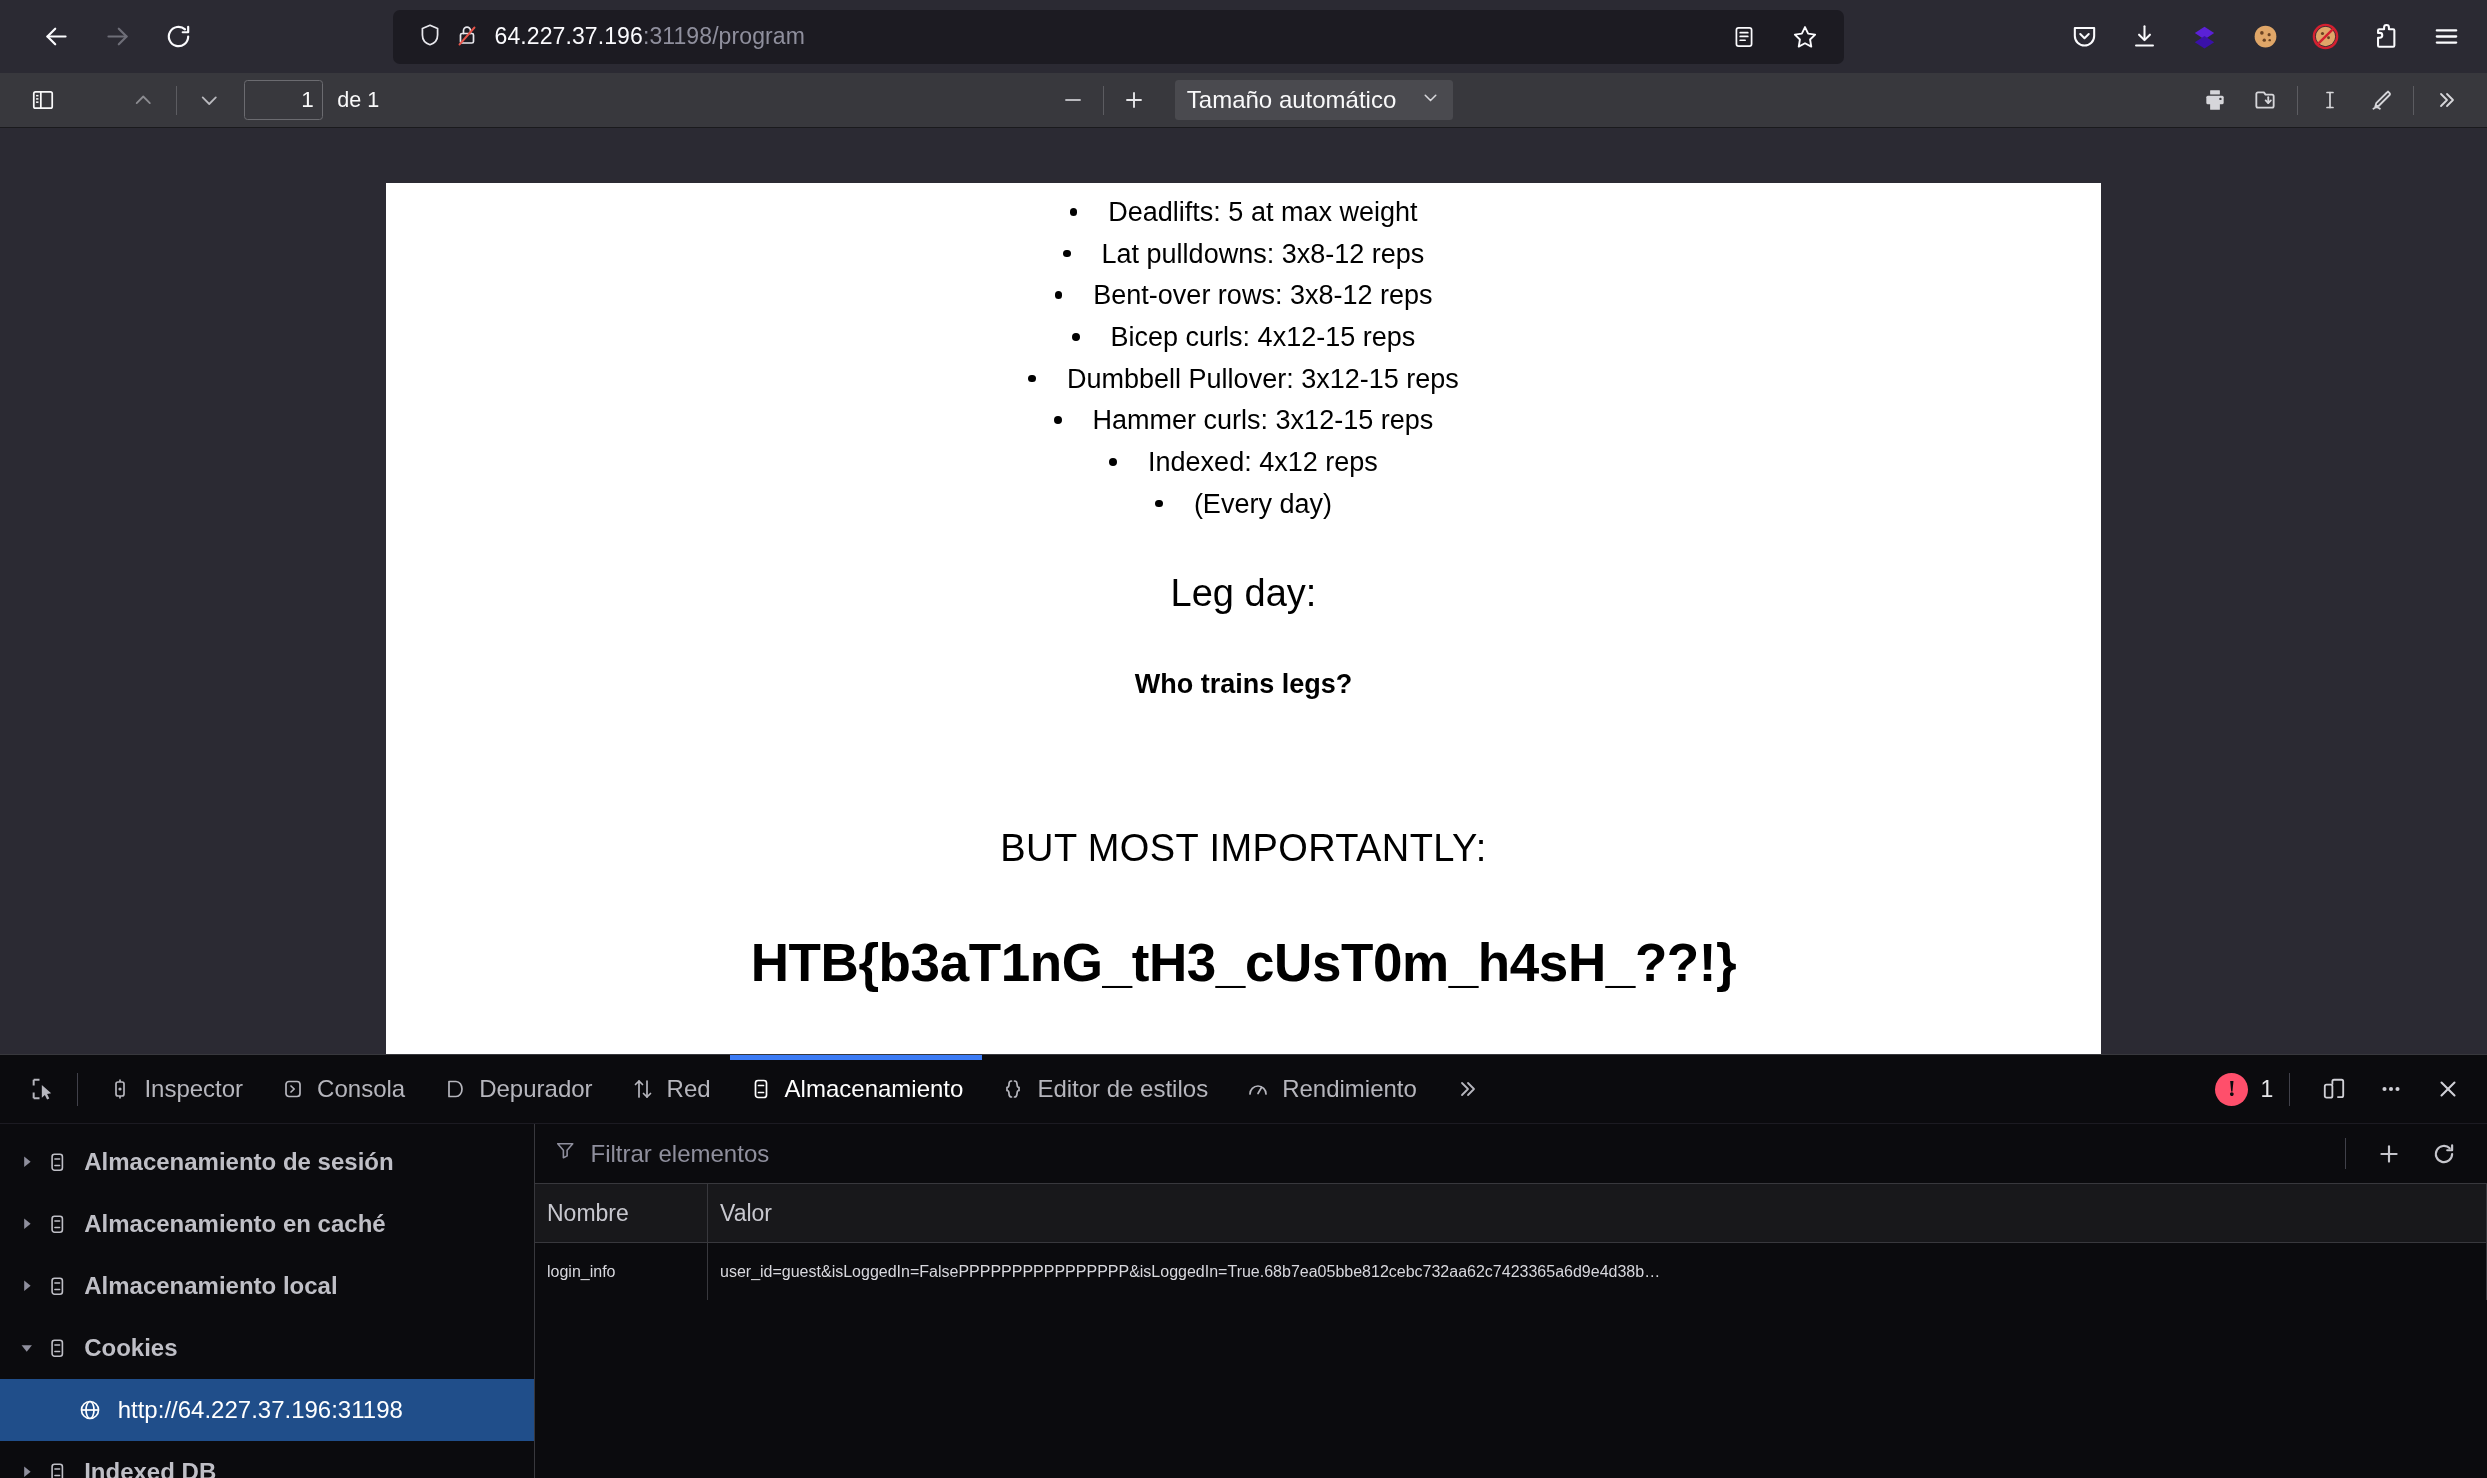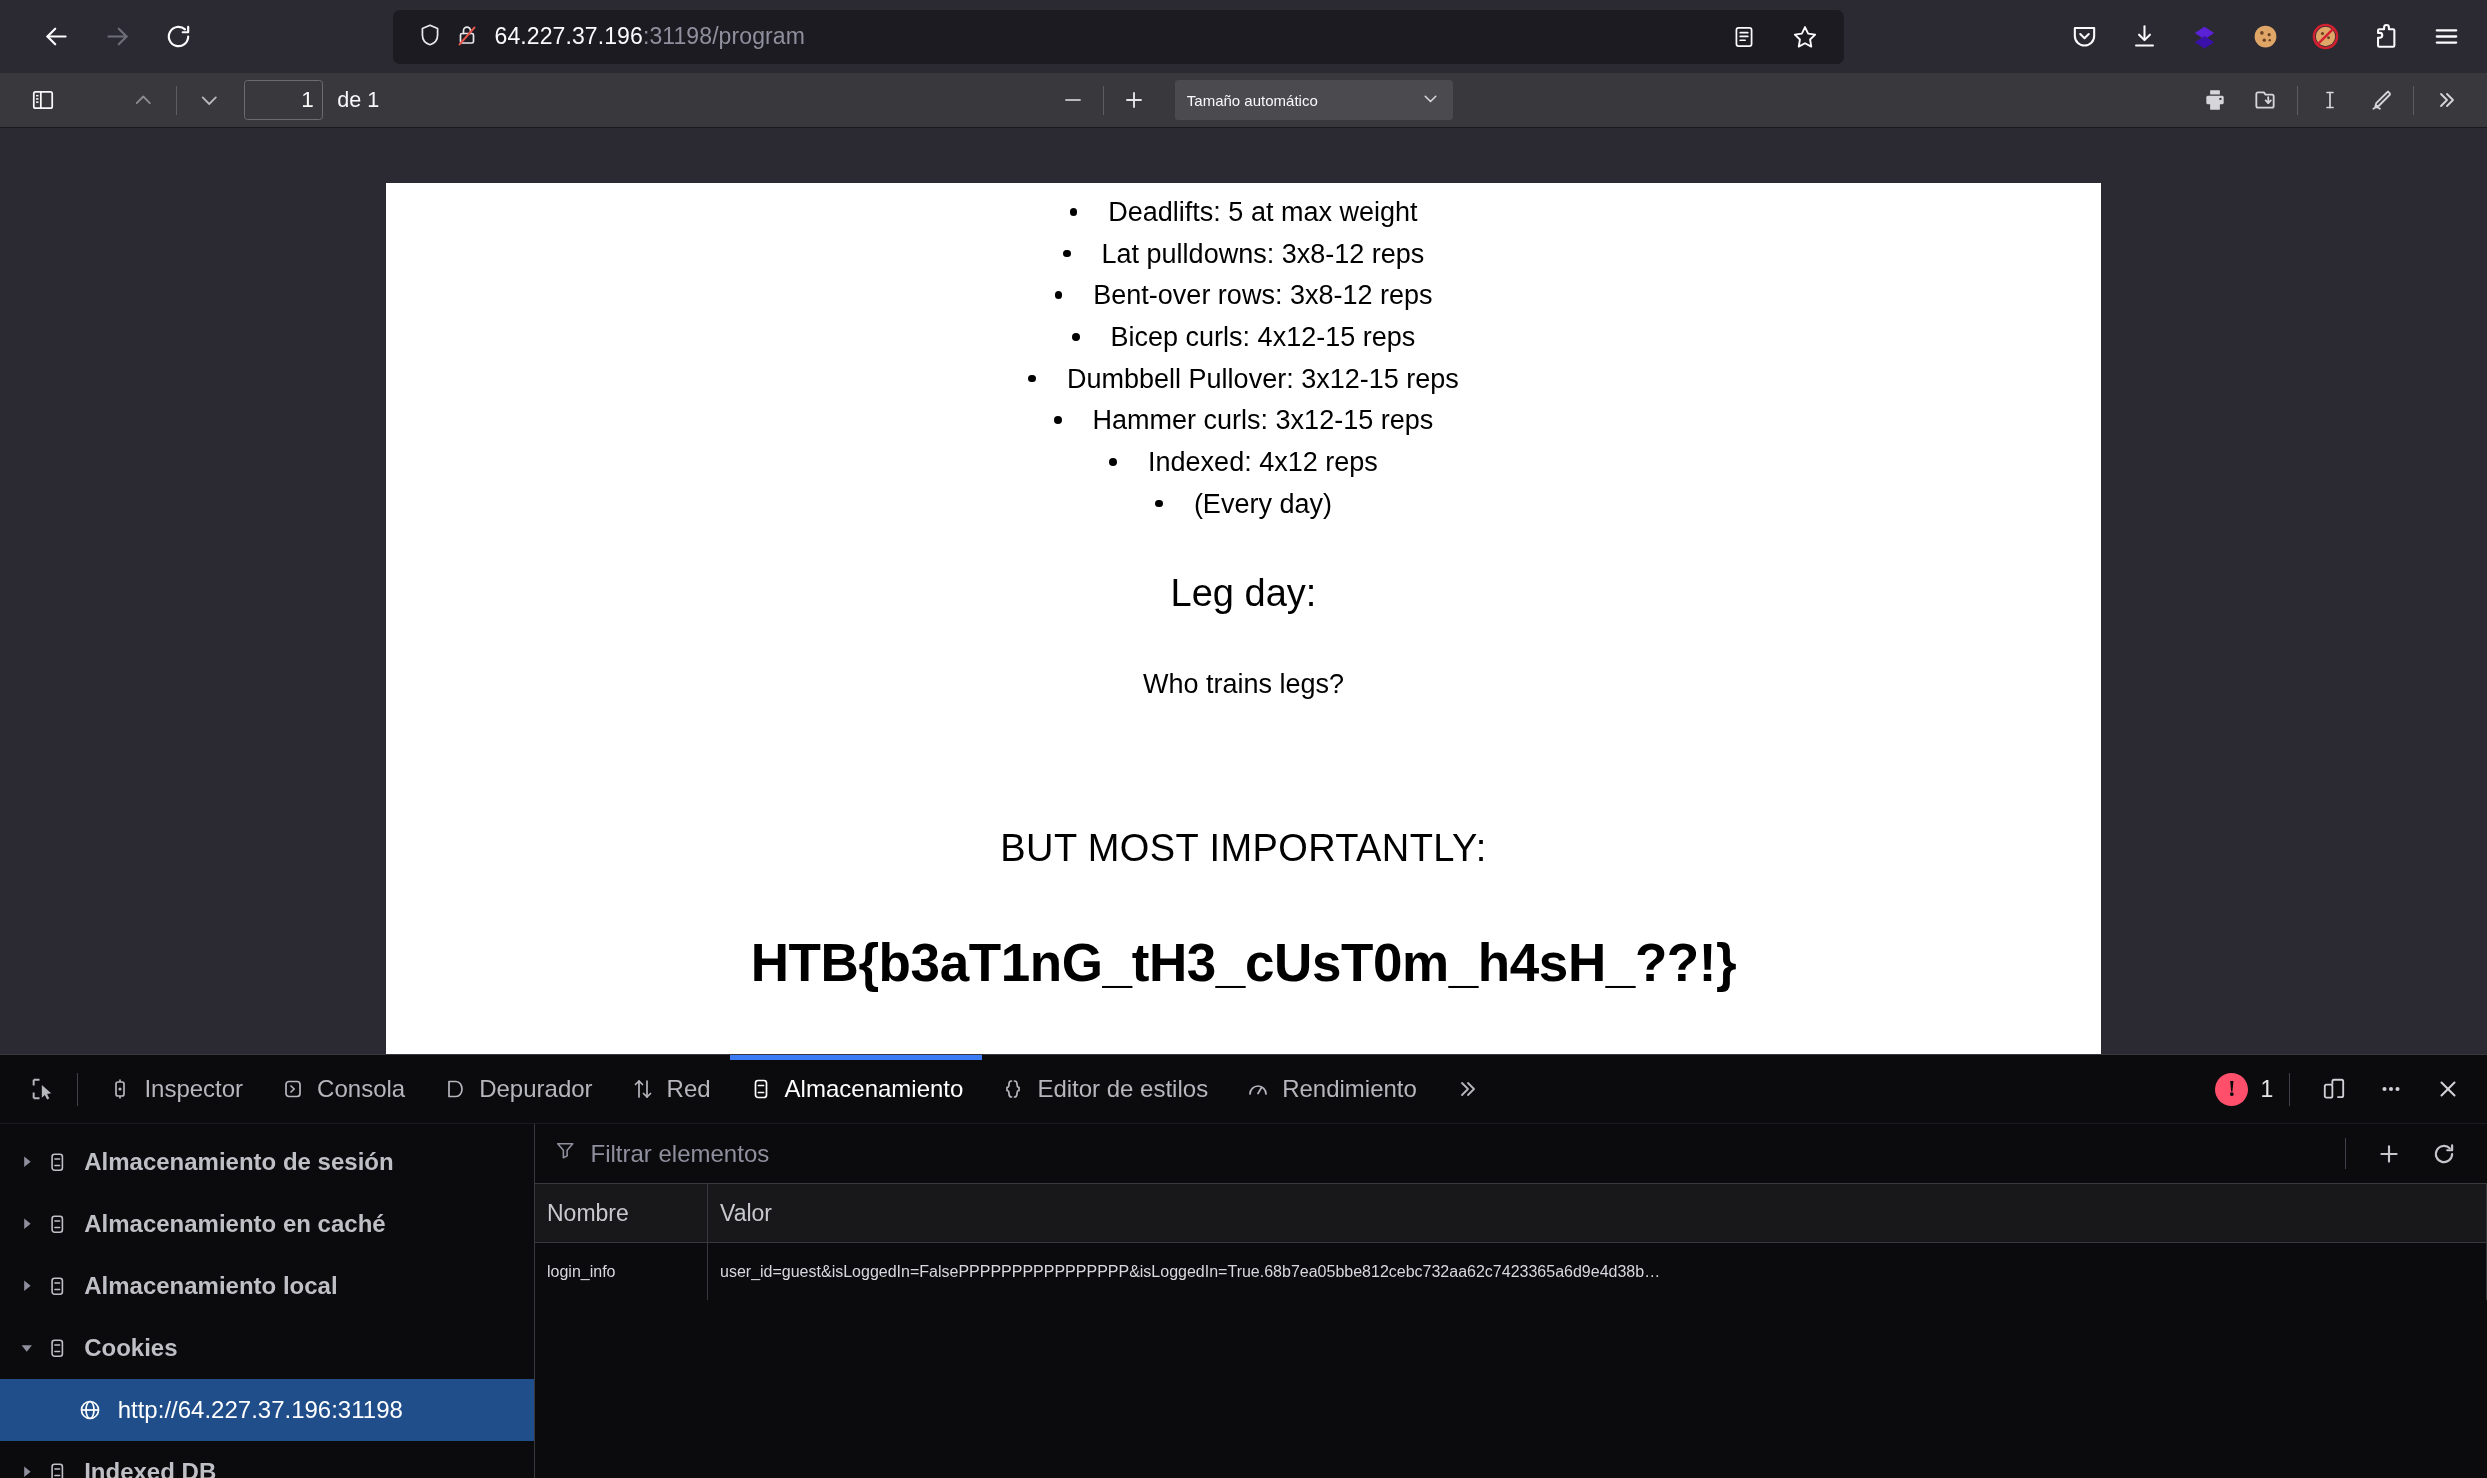--- a/index.html
+++ b/index.html
@@ -101,21 +101,21 @@
   }
   .zoom-select {
     margin-left: 15.5px;
     width: 278px; height: 40px;
     background: #4a4a4f;
     border: none;
     border-radius: 3.5px;
     display: flex; align-items: center;
     padding: 0 12px;
     color: #f9f9fa;
-    font-size: 15px;
+    font-size: 24px;
   }
   .zoom-select .caret { margin-left: auto; }
   .pdf-right {
     position: absolute; right: 17.3px;
     display: flex; align-items: center; gap: 3.5px;
   }
 
   
   #pdf-viewport {
     height: 926px;
@@ -156,20 +156,21 @@
     font-size: 38px;
     color: #000;
     font-weight: normal;
     margin-top: 54px;
   }
   .leg-text {
     text-align: center;
     font-size: 27px;
     color: #000;
     margin-top: 54px;
+    font-weight: bold;
   }
   .important {
     text-align: center;
     font-size: 38px;
     color: #000;
     margin-top: 127px;
     letter-spacing: 0.4px;
   }
   .flag {
     text-align: center;

